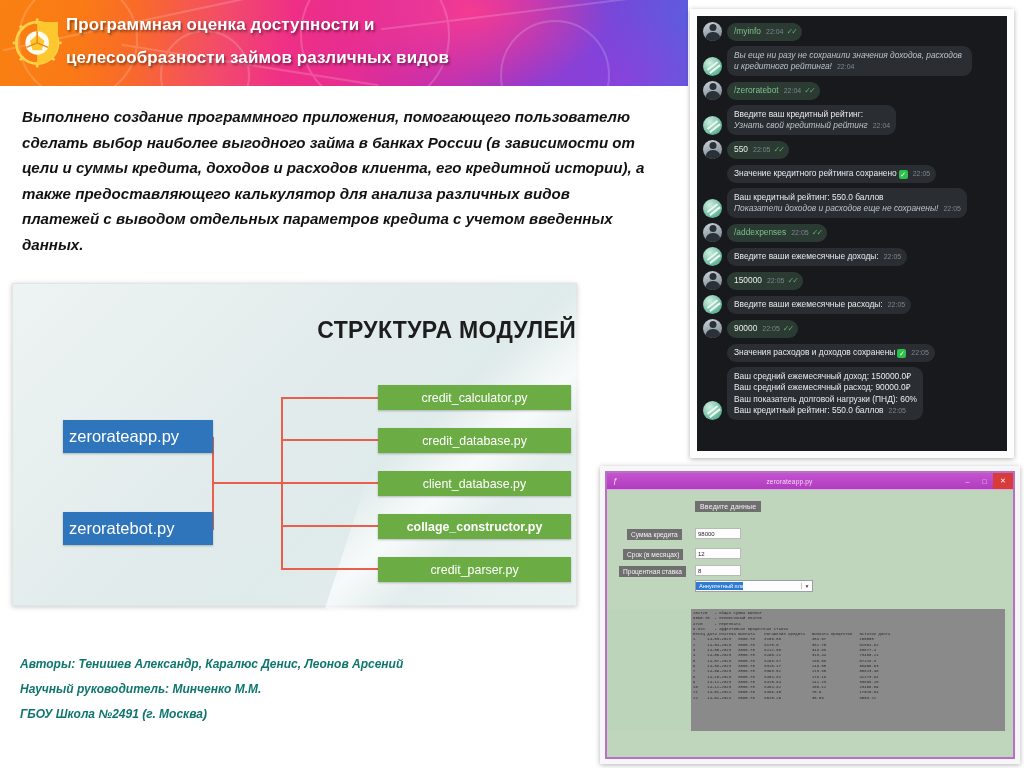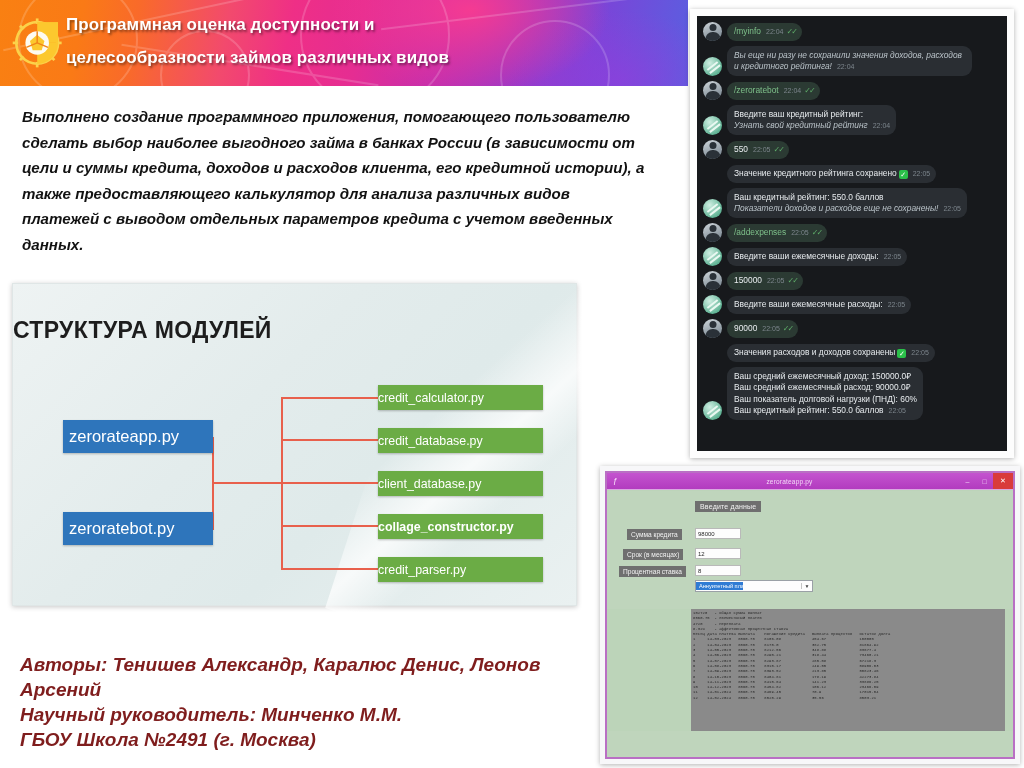--- a/index.html
+++ b/index.html
@@ -81,21 +81,21 @@
     position: absolute;
     right: -40px; top: -60px;
     width: 230px; height: 430px;
     background: linear-gradient(120deg, rgba(255,255,255,0) 35%, rgba(255,255,255,.75) 50%, rgba(255,255,255,0) 62%);
     transform: rotate(18deg);
     pointer-events: none;
   }
   .diagram-title {
     position: absolute;
     left: 0; right: 0; top: 33px;
-    text-align: left;
+    text-align: right;
     font-size: 23px;
     font-weight: bold;
     color: #1d1d1d;
     letter-spacing: .3px;
   }
   .node {
     position: absolute;
     display: flex;
     align-items: center;
     color: #fff;
@@ -104,37 +104,37 @@
   }
   .node-left {
     background: #2e75bb;
     padding-left: 6px;
     font-size: 16.5px;
     height: 33px;
     width: 150px;
   }
   .node-right {
     background: #6bac45;
-    justify-content: flex-start;
+    justify-content: center;
     height: 25px;
-    width: 165px;
+    width: 193px;
     font-size: 12.4px;
   }
   .wire { position: absolute; background: #e8604c; }
 
   
   .credits {
     position: absolute;
     left: 20px; top: 652px;
     width: 600px;
-    font-size: 19px;
+    font-size: 12px;
     font-style: italic;
     font-weight: 600;
     line-height: 25px;
-    color: #7f1d1d;
+    color: #0f766e;
   }
 
   
   .tg-shell {
     position: absolute;
     left: 690px; top: 9px;
     width: 324px; height: 449px;
     background: #fdfdfd;
     padding: 7px;
     box-shadow: 0 1px 5px rgba(0,0,0,.3);

